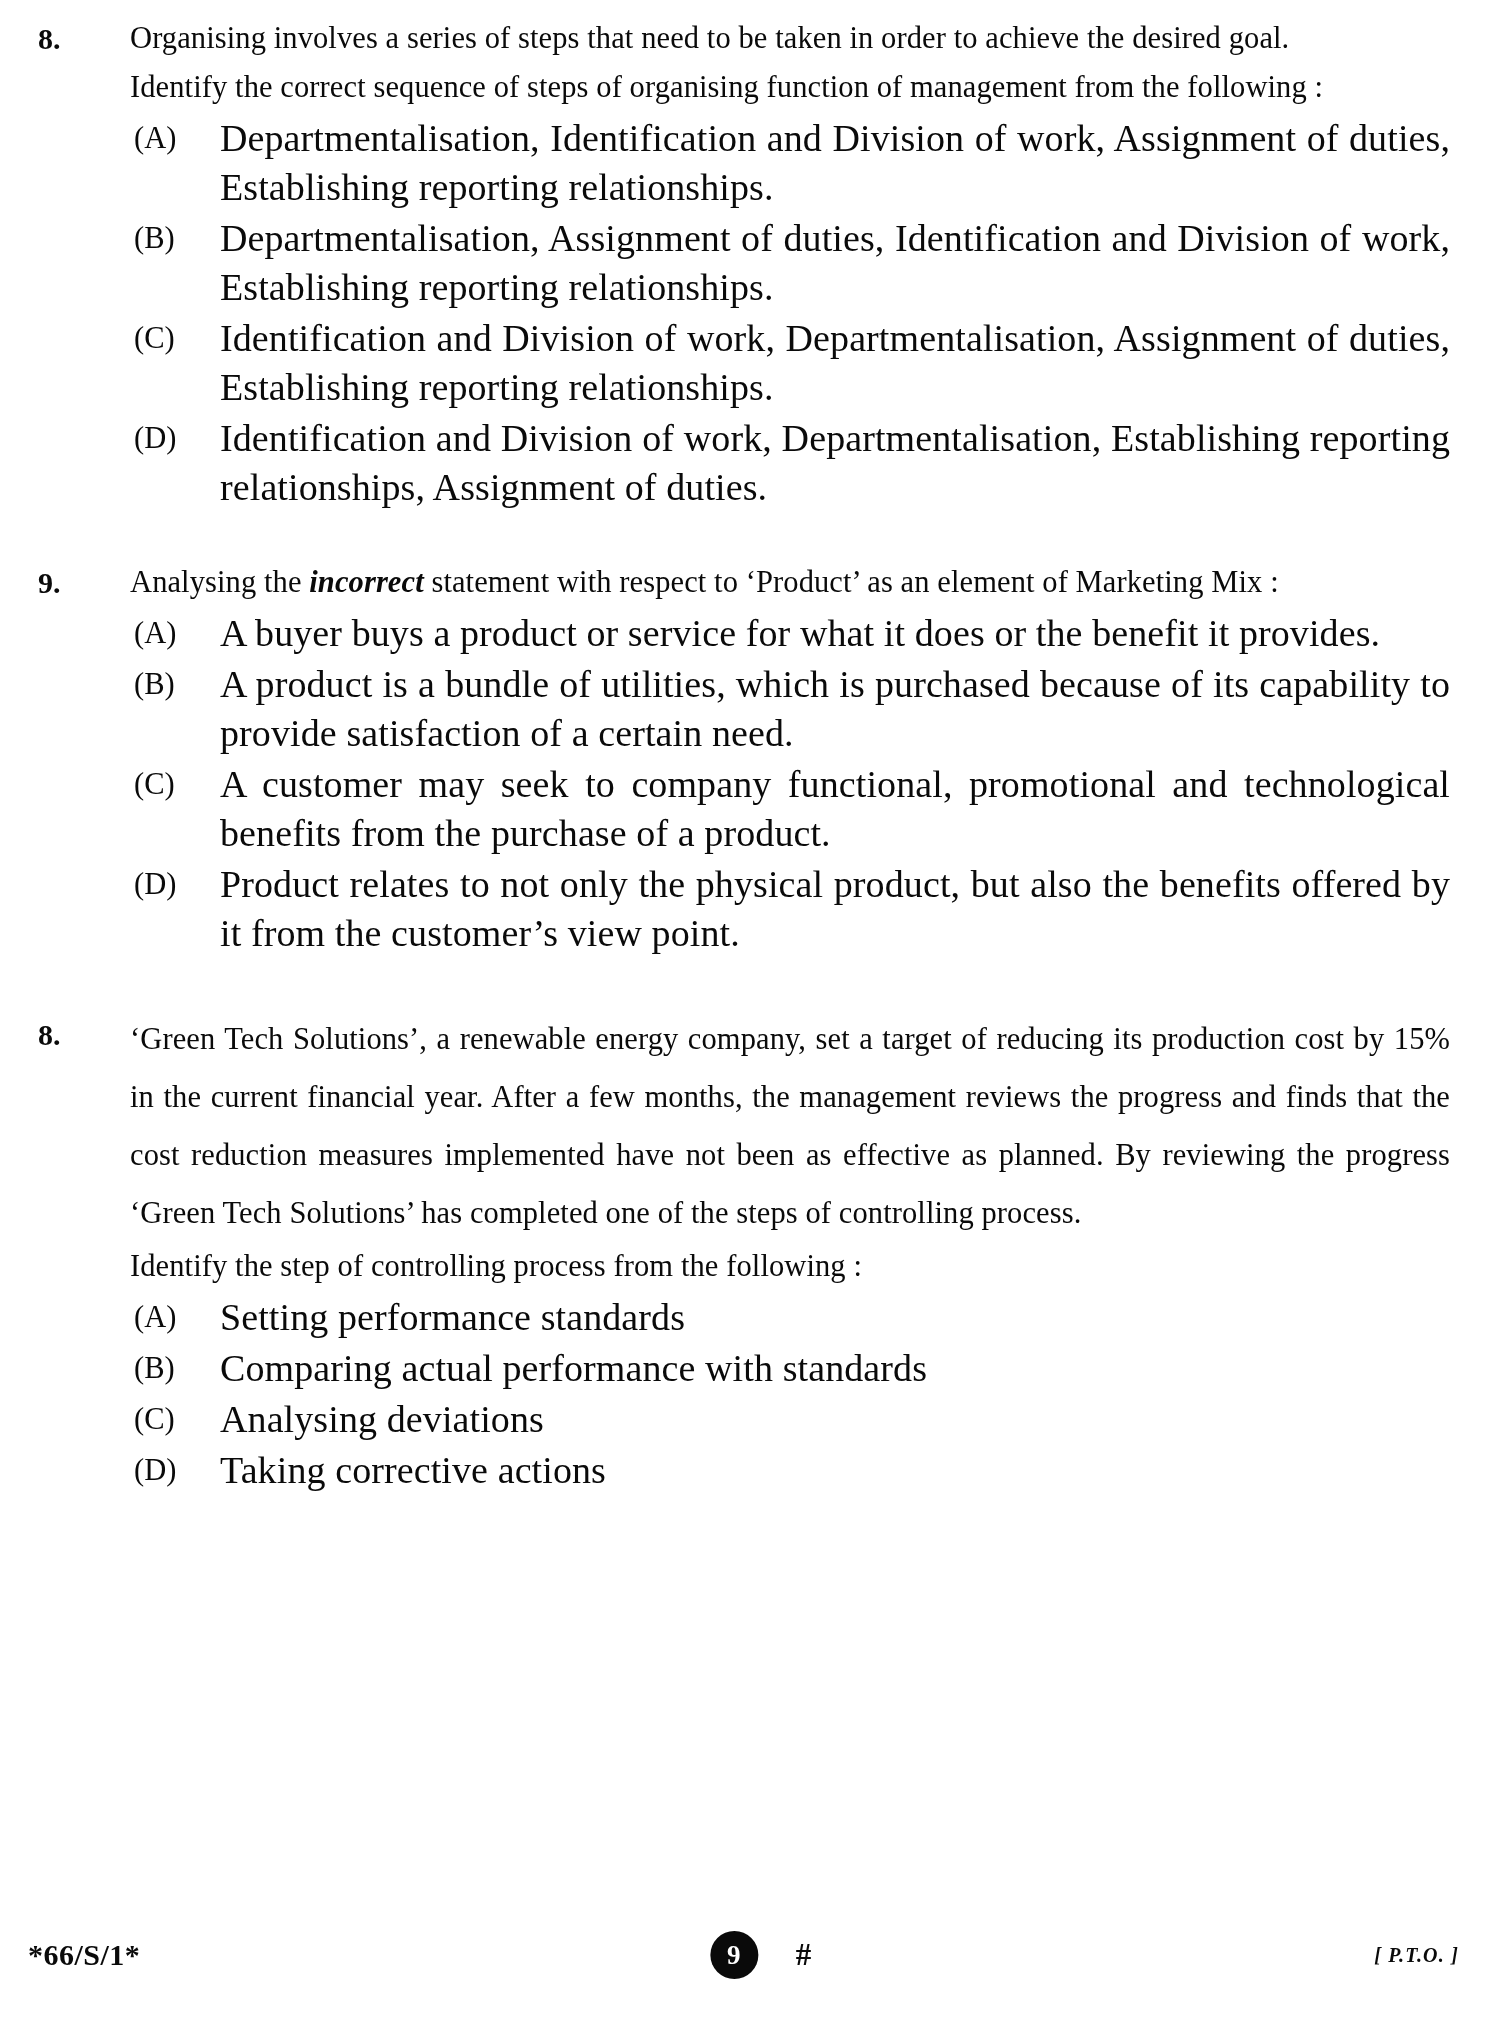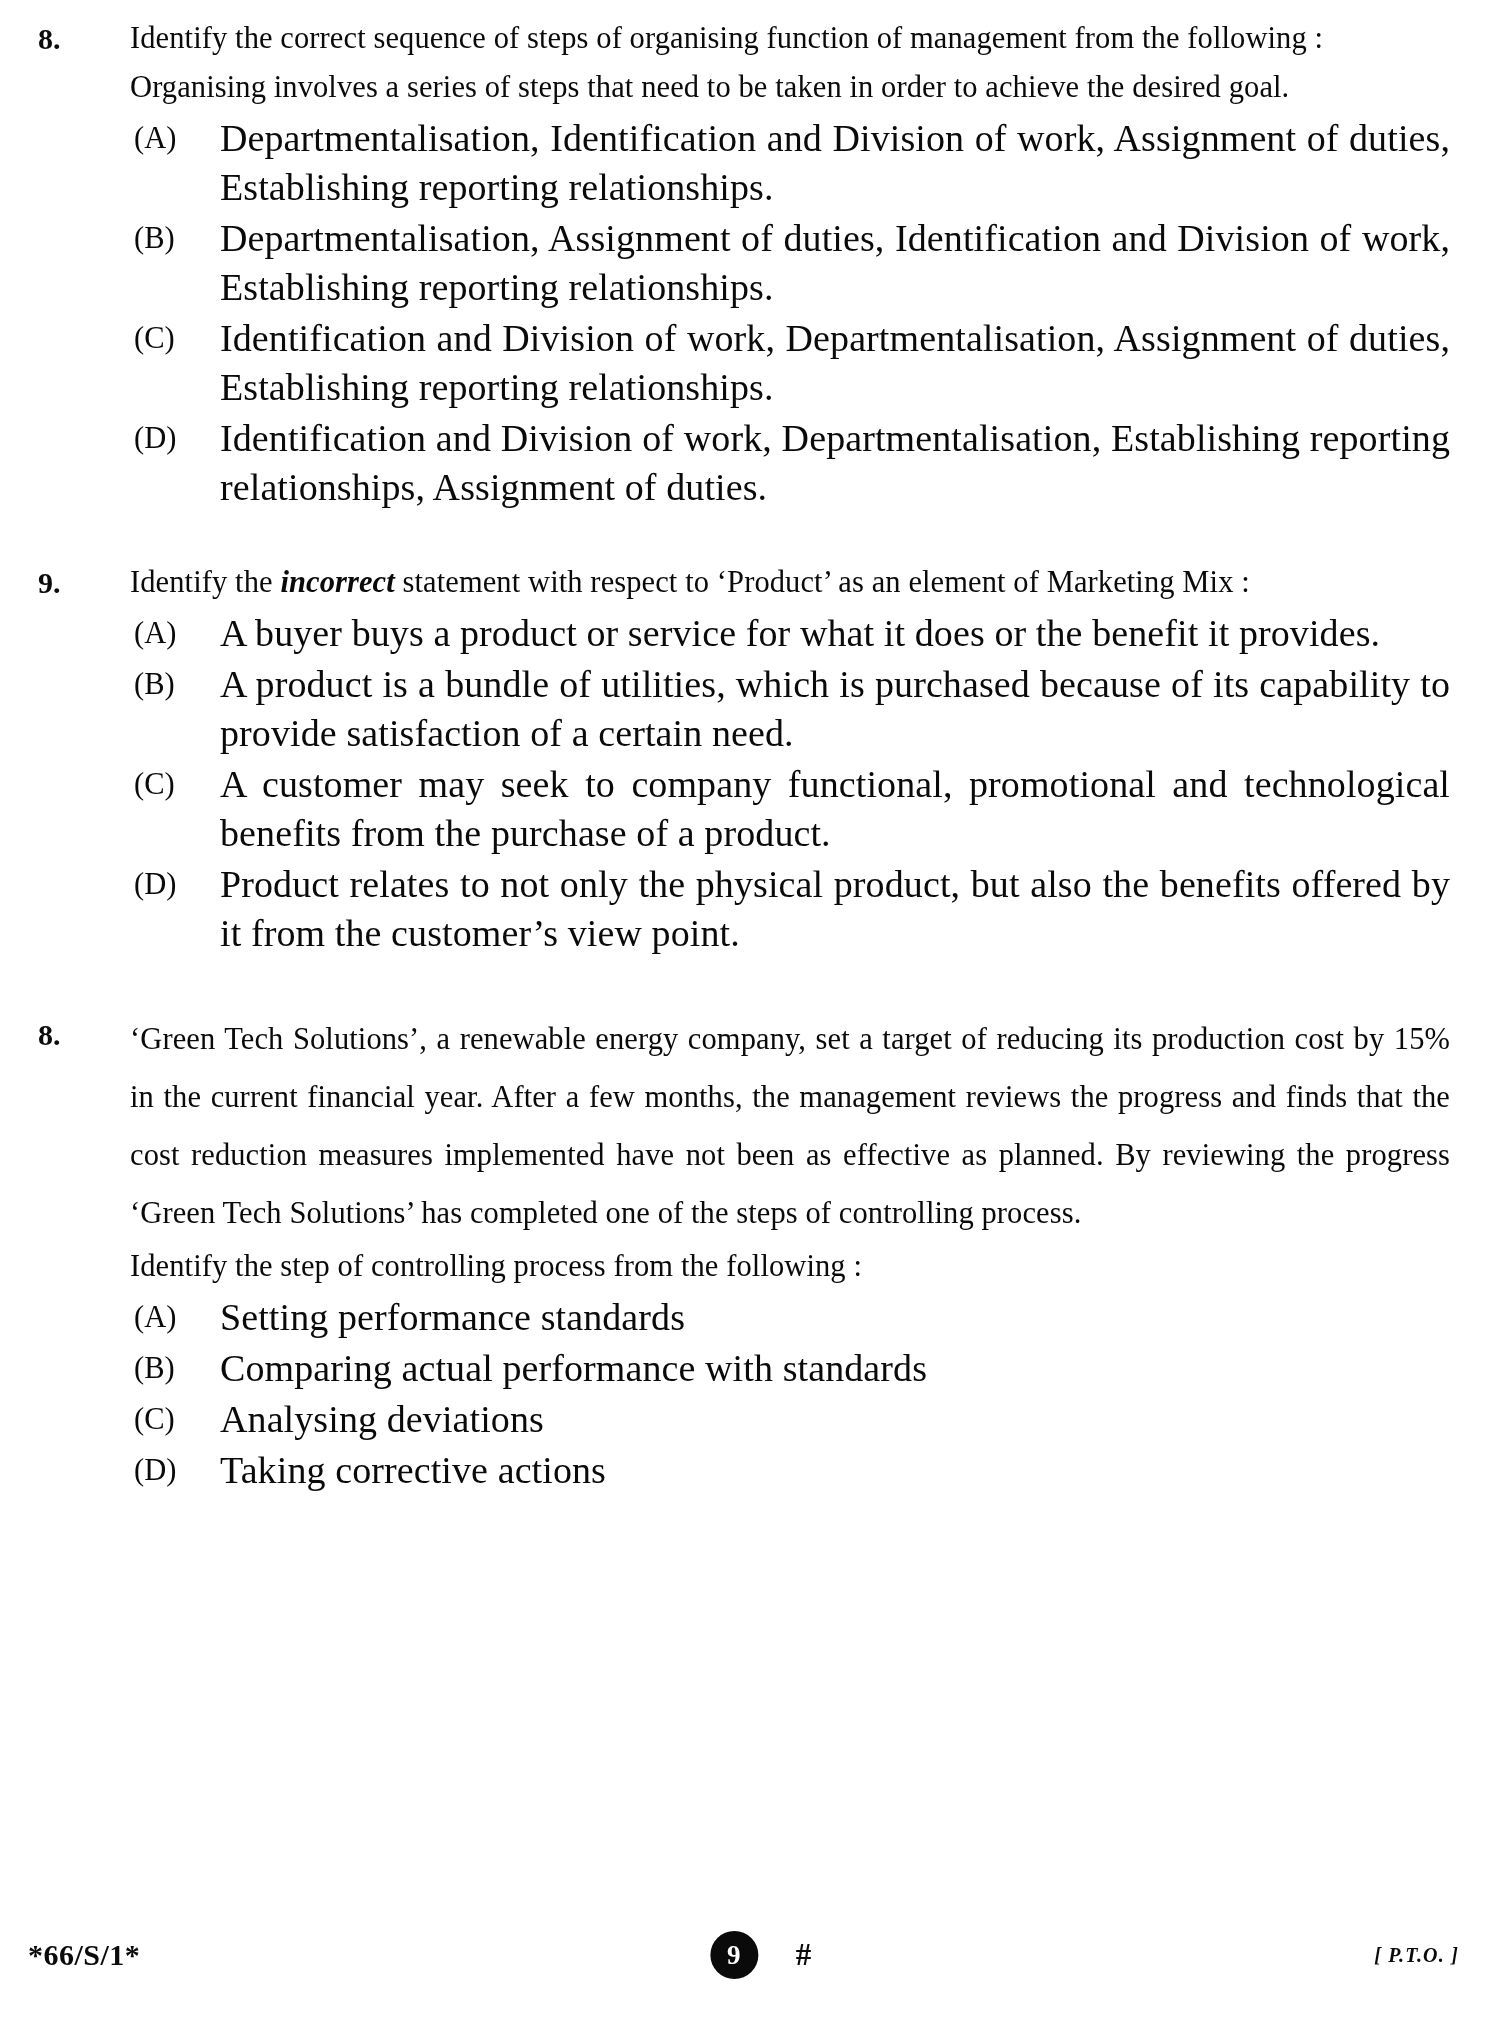--- a/index.html
+++ b/index.html
@@ -145,22 +145,22 @@
   }
 </style>
 </head>
 <body>
 
 <div class="page">
 
   <div class="question">
     <div class="q-num">8.</div>
     <div class="q-body">
+      <p class="stem">Organising involves a series of steps that need to be taken in order to achieve the desired goal.</p>
       <p class="stem">Identify the correct sequence of steps of organising function of management from the following :</p>
-      <p class="stem">Organising involves a series of steps that need to be taken in order to achieve the desired goal.</p>
       <div class="options">
         <div class="opt">
           <div class="opt-label">(A)</div>
           <div class="opt-text">Departmentalisation, Identification and Division of work, Assignment of duties, Establishing reporting relationships.</div>
         </div>
         <div class="opt">
           <div class="opt-label">(B)</div>
           <div class="opt-text">Departmentalisation, Assignment of duties, Identification and Division of work, Establishing reporting relationships.</div>
         </div>
         <div class="opt">
@@ -173,21 +173,21 @@
         </div>
       </div>
     </div>
   </div>
 
   <div class="gap-md"></div>
 
   <div class="question">
     <div class="q-num">9.</div>
     <div class="q-body">
-      <p class="stem"><span>Identify the </span><span class="bi">incorrect</span><span> statement with respect to ‘Product’ as an element of Marketing Mix :</span></p>
+      <p class="stem"><span>Analysing the </span><span class="bi">incorrect</span><span> statement with respect to ‘Product’ as an element of Marketing Mix :</span></p>
       <div class="options">
         <div class="opt">
           <div class="opt-label">(A)</div>
           <div class="opt-text">A buyer buys a product or service for what it does or the benefit it provides.</div>
         </div>
         <div class="opt">
           <div class="opt-label">(B)</div>
           <div class="opt-text">A product is a bundle of utilities, which is purchased because of its capability to provide satisfaction of a certain need.</div>
         </div>
         <div class="opt">

